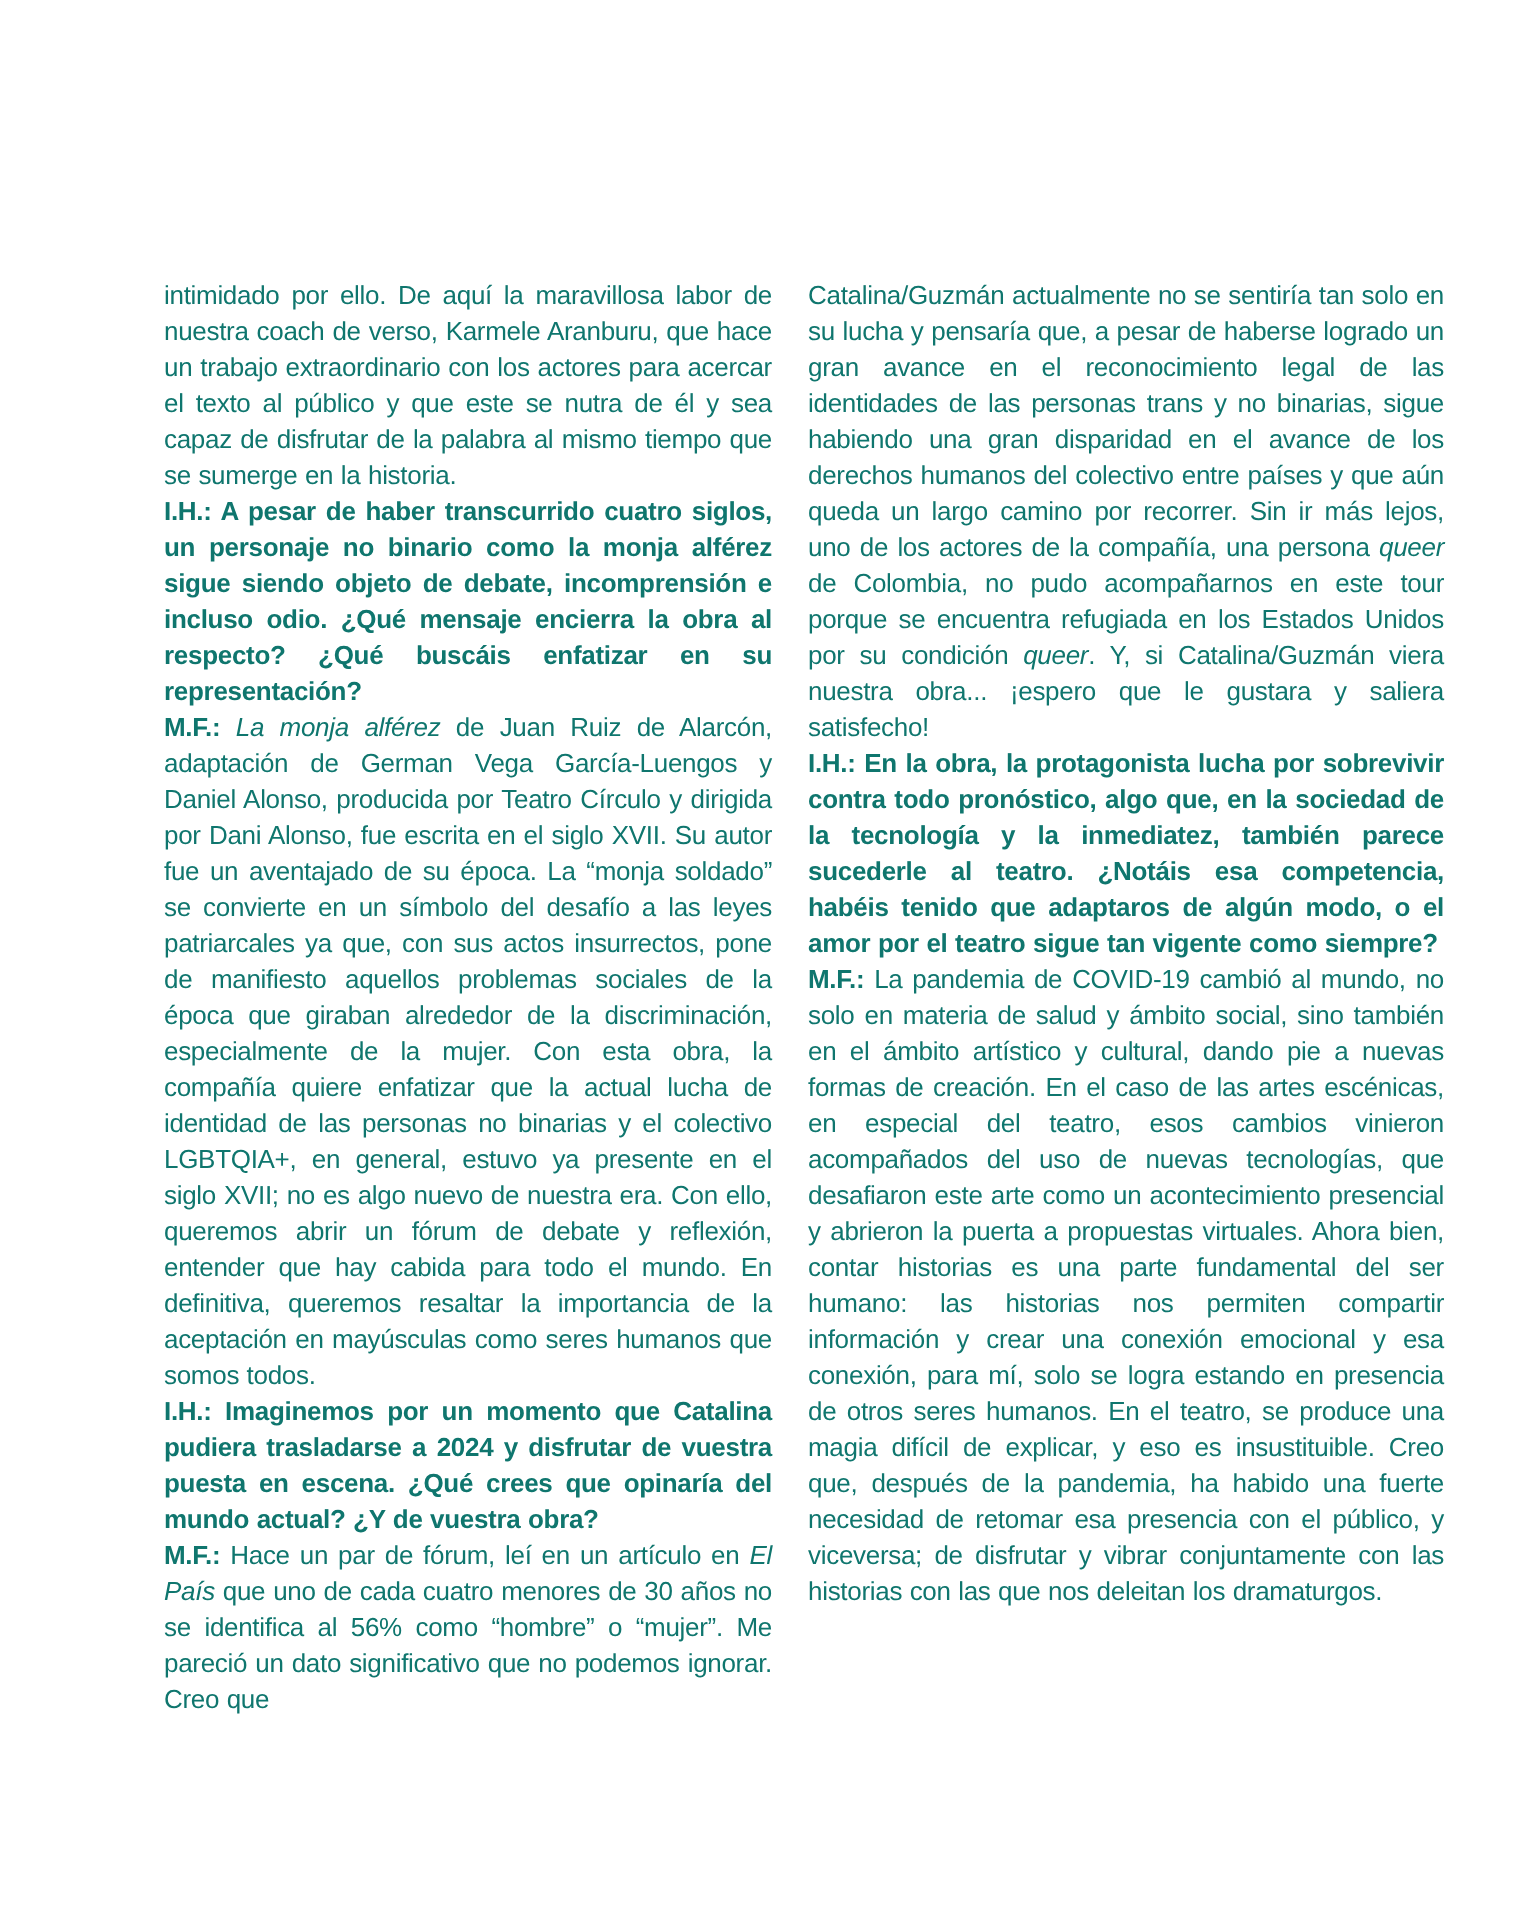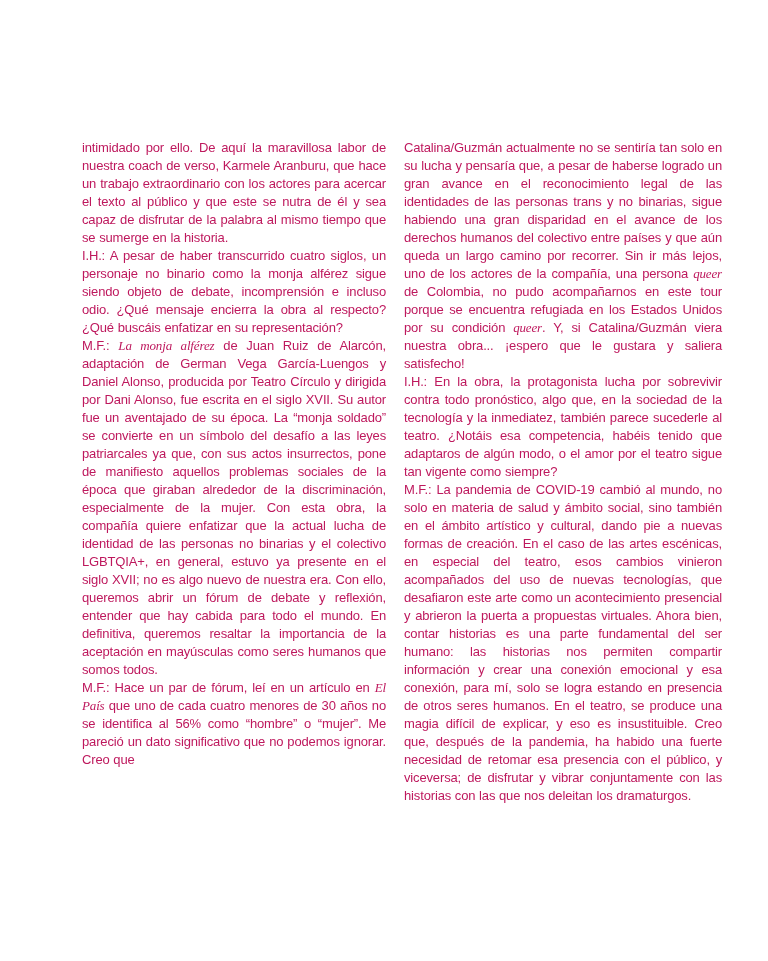--- a/index.html
+++ b/index.html
@@ -14,47 +14,48 @@
     font-family: "Liberation Sans", sans-serif;
     overflow: hidden;
   }
   .page {
     position: absolute;
     top: 139px;
     left: 82px;
     width: 640px;
     display: flex;
     gap: 18px;
-    color: #be185d;
+    color: #0f766e;
   }
   .col {
     display: block;
   }
   .col-left  { width: 304px; }
   .col-right { width: 318px; }
   .col p {
     margin: 0;
     padding: 0;
     font-size: 13px;
     line-height: 18px;
     text-align: justify;
     letter-spacing: -0.15px;
     word-spacing: 0.3px;
   }
-  .seg-bold   { font-weight: 400; }
-  .seg-italic { font-style: italic; font-family: Liberation Serif, serif; }
+  .seg-bold   { font-weight: 700; }
+  .seg-italic { font-style: italic; }
 </style>
 </head>
 <body>
 
 <div class="page">
   <div class="col col-left">
       <p><span>intimidado por ello. De aquí la maravillosa labor de nuestra coach de verso, Karmele Aranburu, que hace un trabajo extraordinario con los actores para acercar el texto al público y que este se nutra de él y sea capaz de disfrutar de la palabra al mismo tiempo que se sumerge en la historia.</span></p>
       <p><span class="seg-bold">I.H.: A pesar de haber transcurrido cuatro siglos, un personaje no binario como la monja alférez sigue siendo objeto de debate, incomprensión e incluso odio. ¿Qué mensaje encierra la obra al respecto? ¿Qué buscáis enfatizar en su representación?</span></p>
       <p><span class="seg-bold">M.F.: </span><span class="seg-italic">La monja alférez</span><span> de Juan Ruiz de Alarcón, adaptación de German Vega García-Luengos y Daniel Alonso, producida por Teatro Círculo y dirigida por Dani Alonso, fue escrita en el siglo XVII. Su autor fue un aventajado de su época. La “monja soldado” se convierte en un símbolo del desafío a las leyes patriarcales ya que, con sus actos insurrectos, pone de manifiesto aquellos problemas sociales de la época que giraban alrededor de la discriminación, especialmente de la mujer. Con esta obra, la compañía quiere enfatizar que la actual lucha de identidad de las personas no binarias y el colectivo LGBTQIA+, en general, estuvo ya presente en el siglo XVII; no es algo nuevo de nuestra era. Con ello, queremos abrir un fórum de debate y reflexión, entender que hay cabida para todo el mundo. En definitiva, queremos resaltar la importancia de la aceptación en mayúsculas como seres humanos que somos todos.</span></p>
+      <p><span class="seg-bold">I.H.: Imaginemos por un momento que Catalina pudiera trasladarse a 2024 y disfrutar de vuestra puesta en escena. ¿Qué crees que opinaría del mundo actual? ¿Y de vuestra obra?</span></p>
       <p><span class="seg-bold">M.F.: </span><span>Hace un par de fórum, leí en un artículo en </span><span class="seg-italic">El País</span><span> que uno de cada cuatro menores de 30 años no se identifica al 56% como “hombre” o “mujer”. Me pareció un dato significativo que no podemos ignorar. Creo que</span></p>
     </div>
   <div class="col col-right">
       <p><span>Catalina/Guzmán actualmente no se sentiría tan solo en su lucha y pensaría que, a pesar de haberse logrado un gran avance en el reconocimiento legal de las identidades de las personas trans y no binarias, sigue habiendo una gran disparidad en el avance de los derechos humanos del colectivo entre países y que aún queda un largo camino por recorrer. Sin ir más lejos, uno de los actores de la compañía, una persona </span><span class="seg-italic">queer</span><span> de Colombia, no pudo acompañarnos en este tour porque se encuentra refugiada en los Estados Unidos por su condición </span><span class="seg-italic">queer</span><span>. Y, si Catalina/Guzmán viera nuestra obra... ¡espero que le gustara y saliera satisfecho!</span></p>
       <p><span class="seg-bold">I.H.: En la obra, la protagonista lucha por sobrevivir contra todo pronóstico, algo que, en la sociedad de la tecnología y la inmediatez, también parece sucederle al teatro. ¿Notáis esa competencia, habéis tenido que adaptaros de algún modo, o el amor por el teatro sigue tan vigente como siempre?</span></p>
       <p><span class="seg-bold">M.F.: </span><span>La pandemia de COVID-19 cambió al mundo, no solo en materia de salud y ámbito social, sino también en el ámbito artístico y cultural, dando pie a nuevas formas de creación. En el caso de las artes escénicas, en especial del teatro, esos cambios vinieron acompañados del uso de nuevas tecnologías, que desafiaron este arte como un acontecimiento presencial y abrieron la puerta a propuestas virtuales. Ahora bien, contar historias es una parte fundamental del ser humano: las historias nos permiten compartir información y crear una conexión emocional y esa conexión, para mí, solo se logra estando en presencia de otros seres humanos. En el teatro, se produce una magia difícil de explicar, y eso es insustituible. Creo que, después de la pandemia, ha habido una fuerte necesidad de retomar esa presencia con el público, y viceversa; de disfrutar y vibrar conjuntamente con las historias con las que nos deleitan los dramaturgos.</span></p>
     </div>
 </div>
 
 </body></html>

